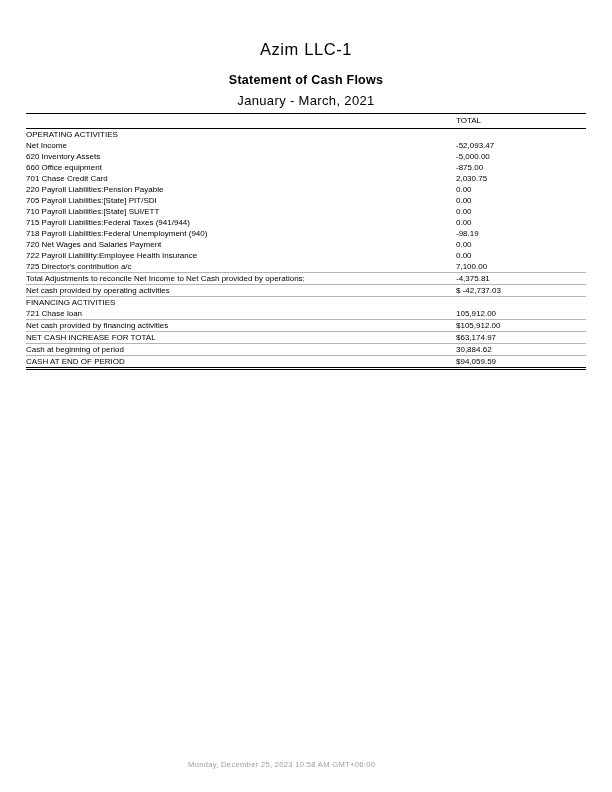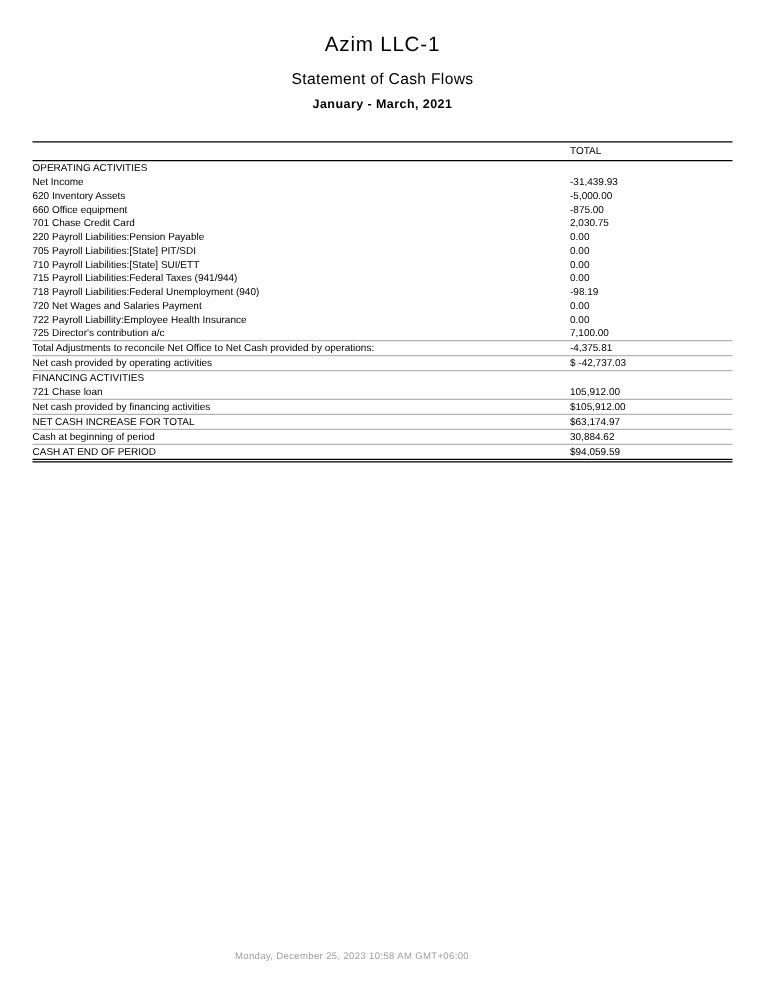--- a/index.html
+++ b/index.html
@@ -31,32 +31,32 @@
     top: 26px;
     width: 560px;
     text-align: center;
   }
   .company-name {
     font-size: 16.5px;
     font-weight: 400;
     letter-spacing: 0.6px;
     color: #000;
     line-height: 20px;
-    margin: 0;
+    margin: 13px;
   }
   .report-title {
     font-size: 12.5px;
-    font-weight: 400;
+    font-weight: 700;
     letter-spacing: 0.25px;
     line-height: 16px;
     margin: 9px 0 0 0;
   }
   .report-period {
-    font-size: 10px;
-    font-weight: 700;
+    font-size: 13px;
+    font-weight: 400;
     letter-spacing: 0.35px;
     line-height: 12px;
     margin: 7px 0 0 0;
   }
 
   
   .cf-table {
     position: absolute;
     left: 26px;
     top: 113px;
@@ -154,21 +154,21 @@
     <tr class="row-colhead blackline">
           <td class="cell-label ind-0"></td>
           <td class="cell-value">TOTAL</td>
         </tr>
         <tr class="blackline">
           <td class="cell-label ind-0">OPERATING ACTIVITIES</td>
           <td class="cell-value"></td>
         </tr>
         <tr class="">
           <td class="cell-label ind-1">Net Income</td>
-          <td class="cell-value">-31,439.93</td>
+          <td class="cell-value">-52,093.47</td>
         </tr>
         <tr class="">
           <td class="cell-label ind-2">620 Inventory Assets</td>
           <td class="cell-value">-5,000.00</td>
         </tr>
         <tr class="">
           <td class="cell-label ind-2">660 Office equipment</td>
           <td class="cell-value">-875.00</td>
         </tr>
         <tr class="">
@@ -201,21 +201,21 @@
         </tr>
         <tr class="">
           <td class="cell-label ind-2">722 Payroll Liabillity:Employee Health Insurance</td>
           <td class="cell-value">0.00</td>
         </tr>
         <tr class="">
           <td class="cell-label ind-2">725 Director's contribution a/c</td>
           <td class="cell-value">7,100.00</td>
         </tr>
         <tr class="hairline">
-          <td class="cell-label ind-2 bold">Total Adjustments to reconcile Net Office to Net Cash provided by operations:</td>
+          <td class="cell-label ind-2 bold">Total Adjustments to reconcile Net Income to Net Cash provided by operations:</td>
           <td class="cell-value bold">-4,375.81</td>
         </tr>
         <tr class="hairline">
           <td class="cell-label ind-0 bold">Net cash provided by operating activities</td>
           <td class="cell-value bold">$ -42,737.03</td>
         </tr>
         <tr class="hairline">
           <td class="cell-label ind-0">FINANCING ACTIVITIES</td>
           <td class="cell-value"></td>
         </tr>

